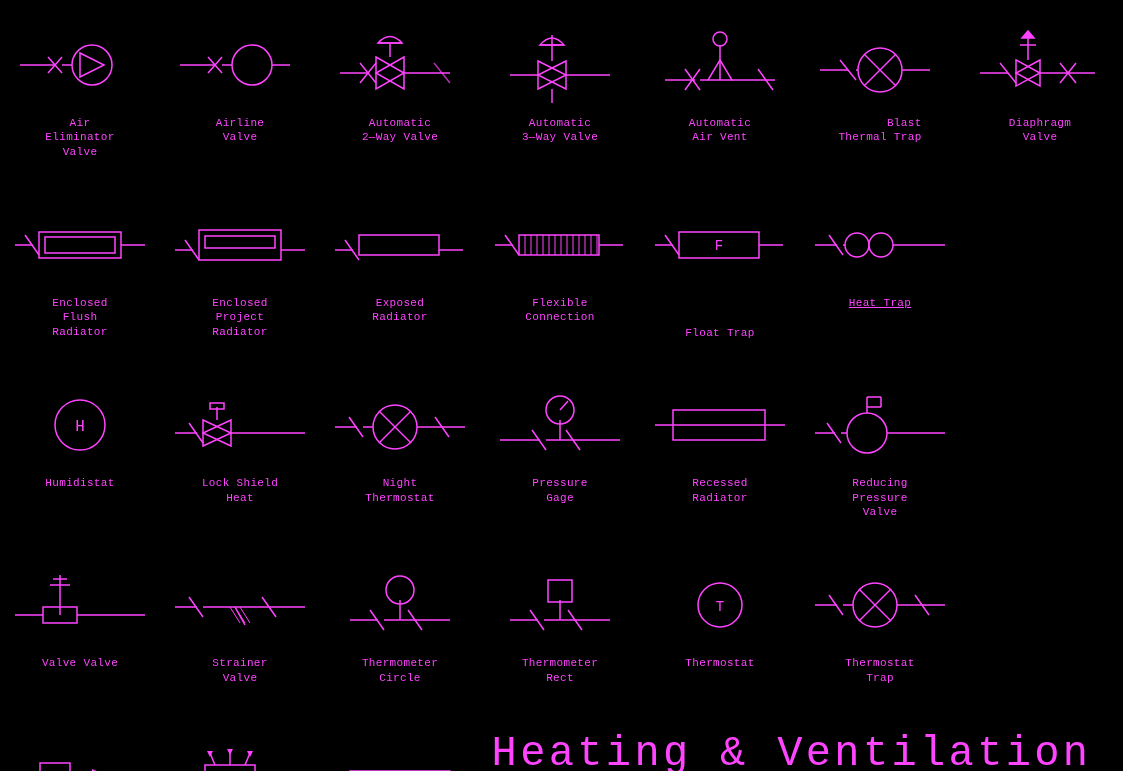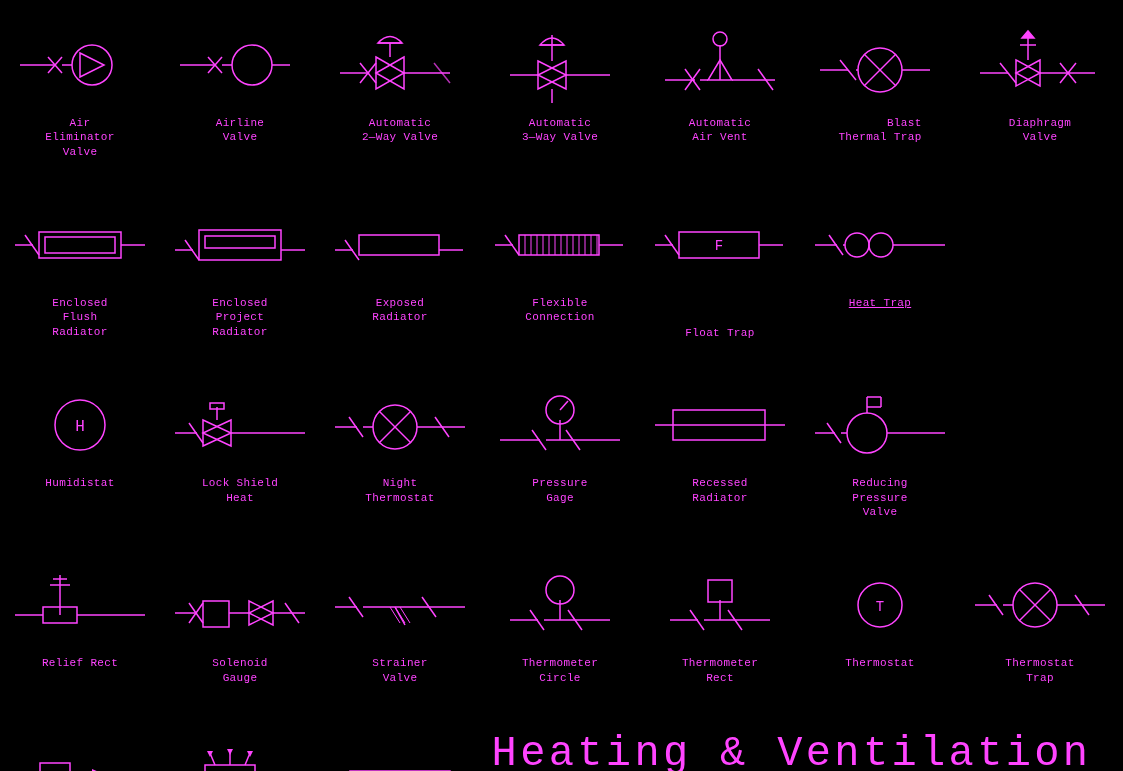--- a/index.html
+++ b/index.html
@@ -433,43 +433,23 @@
 
           <line x1="45" y1="20" x2="45" y2="50" stroke="#ff44ff" stroke-width="1.5"></line>
           <line x1="35" y1="20" x2="55" y2="20" stroke="#ff44ff" stroke-width="1.5"></line>
 
           <line x1="45" y1="10" x2="45" y2="20" stroke="#ff44ff" stroke-width="1.5"></line>
           <line x1="38" y1="14" x2="52" y2="14" stroke="#ff44ff" stroke-width="1.5"></line>
           <polygon points="28,42 62,42 62,58 28,58" stroke="#ff44ff" stroke-width="1.5" fill="none"></polygon>
           <line x1="62" y1="50" x2="130" y2="50" stroke="#ff44ff" stroke-width="1.5"></line>
         </svg>
       </div>
-      <div class="label" style="white-space:pre-line;">Relief Rect</div>
-    </div>
-
-    <div class="item">
-      <div class="symbol-area">
-        <svg width="130" height="80" viewBox="0 0 130 80">
-          <line x1="0" y1="48" x2="22" y2="48" stroke="#ff44ff" stroke-width="1.5"></line>
-          <line x1="14" y1="38" x2="28" y2="58" stroke="#ff44ff" stroke-width="1.5"></line>
-          <line x1="28" y1="38" x2="14" y2="58" stroke="#ff44ff" stroke-width="1.5"></line>
-
-          <rect x="28" y="36" width="26" height="26" stroke="#ff44ff" stroke-width="1.5" fill="none"></rect>
-          <line x1="54" y1="48" x2="74" y2="48" stroke="#ff44ff" stroke-width="1.5"></line>
-
-          <polygon points="74,36 98,48 74,60" stroke="#ff44ff" stroke-width="1.5" fill="none"></polygon>
-          <polygon points="98,36 74,48 98,60" stroke="#ff44ff" stroke-width="1.5" fill="none"></polygon>
-          <line x1="98" y1="48" x2="118" y2="48" stroke="#ff44ff" stroke-width="1.5"></line>
-          <line x1="110" y1="38" x2="124" y2="58" stroke="#ff44ff" stroke-width="1.5"></line>
-          <line x1="118" y1="48" x2="130" y2="48" stroke="#ff44ff" stroke-width="1.5"></line>
-        </svg>
-      </div>
-      <div class="label" style="white-space:pre-line;">Solenoid
-Gauge</div>
-    </div>
+      <div class="label" style="white-space:pre-line;">Valve Valve</div>
+    </div>
+
 
     <div class="item">
       <div class="symbol-area">
         <svg width="130" height="80" viewBox="0 0 130 80">
           <line x1="0" y1="42" x2="22" y2="42" stroke="#ff44ff" stroke-width="1.5"></line>
           <line x1="14" y1="32" x2="28" y2="52" stroke="#ff44ff" stroke-width="1.5"></line>
 
           <line x1="28" y1="42" x2="60" y2="42" stroke="#ff44ff" stroke-width="1.5"></line>
           <line x1="60" y1="42" x2="70" y2="60" stroke="#ff44ff" stroke-width="1.5"></line>
           <line x1="60" y1="42" x2="95" y2="42" stroke="#ff44ff" stroke-width="1.5"></line>

